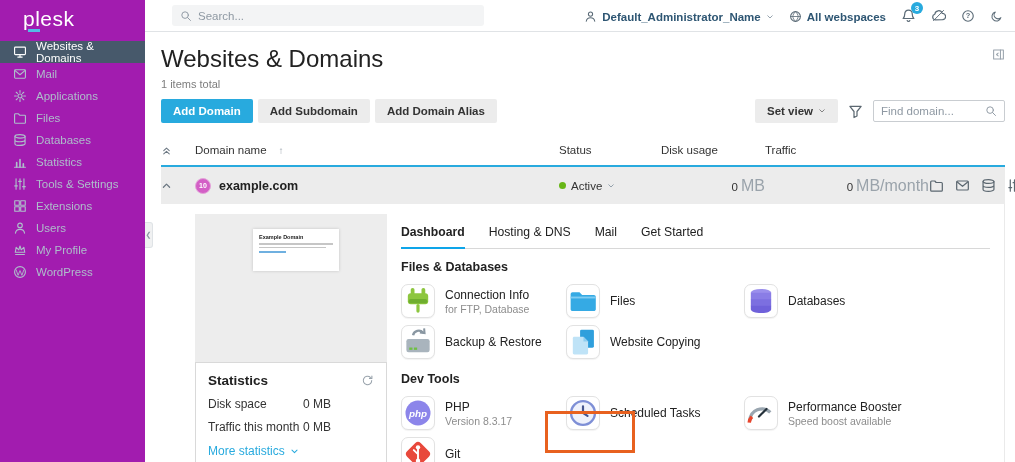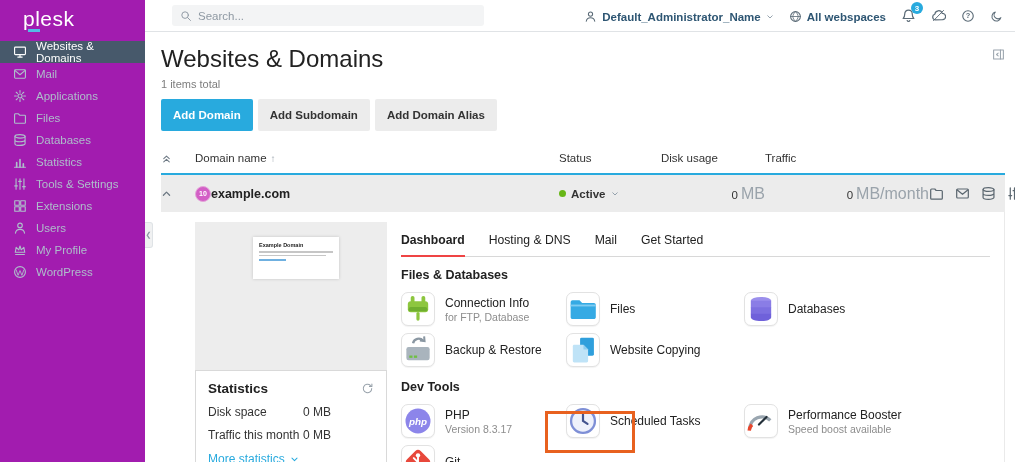--- a/index.html
+++ b/index.html
@@ -35,44 +35,44 @@
 
   
   .main { position:absolute; left:145px; top:32px; width:870px; height:430px; padding:0 10px 0 16px; background:#fff; }
   .page-head { display:flex; align-items:flex-start; }
   h1 { margin:12px 0 4px; font-size:24px; font-weight:400; color:#222; line-height:30px; }
   .collapse-view { margin-left:auto; margin-top:16px; color:#9aa4ad; cursor:pointer; }
   .collapse-view svg { width:13px; height:13px; }
   .items-total { font-size:11px; color:#7d7d7d; margin-bottom:9px; }
 
   .toolbar { display:flex; align-items:center; margin-bottom:12px; }
-  .btn { height:24px; padding:16px 12px; font:700 11.5px "Liberation Sans", sans-serif; color:#333; background:#ececec; border:none; border-radius:2px; cursor:pointer; margin-right:5px; display:flex; align-items:center; gap:5px; }
+  .btn { height:24px; padding:8px 12px; font:700 11.5px "Liberation Sans", sans-serif; color:#333; background:#ececec; border:none; border-radius:2px; cursor:pointer; margin-right:5px; display:flex; align-items:center; gap:5px; }
   .btn-primary { background:#28aade; color:#fff; }
   .toolbar-right { margin-left:auto; display:flex; align-items:center; gap:8px; }
   .btn-setview { margin-right:0; }
   .btn-setview svg { width:8px; height:8px; color:#777; }
   .funnel { color:#5b6770; display:flex; cursor:pointer; margin:0 2px; }
   .funnel svg { width:15px; height:15px; }
   .find-box { width:132px; height:22px; border:1px solid #c9cdd1; border-radius:2px; display:flex; align-items:center; padding:0 7px; gap:4px; background:#fff; }
   .find-box input { flex:1; min-width:0; border:none; outline:none; font:11.5px "Liberation Sans", sans-serif; color:#555; background:transparent; }
   .find-box svg { width:12px; height:12px; color:#8f99a3; }
 
   .thead, .trow { display:grid; grid-template-columns:34px 364px 102px 104px 164px 1fr; align-items:center; }
   .thead { height:30px; font-size:11.5px; color:#333; }
   .thead .exp { display:flex; justify-content:center; color:#6b7782; cursor:pointer; }
   .thead .exp svg, .trow .exp svg { width:11px; height:11px; }
-  .col.domain { display:flex; align-items:center; }
+  .col.domain { display:flex; align-items:center; gap:8px; }
   .sort { font-style:normal; color:#98a2ab; font-size:10px; margin-left:4px; }
   .thead .col { cursor:pointer; }
 
   .trow { height:39px; background:#ececec; border-top:2px solid #28aade; font-size:12px;text-align:right; }
   .trow .exp { display:flex; justify-content:center; color:#6b7782; cursor:pointer; }
   .favicon { width:16px; height:16px; border-radius:50%; background:#d35fc6; border:1.5px solid #e4a4d9; color:#fff; font-size:7px; font-weight:700; display:flex; align-items:center; justify-content:center; }
   .trow b { font-size:12.5px; color:#222; cursor:pointer; }
-  .status { display:flex; align-items:center; gap:5px; cursor:pointer; font-weight:700; color:#333; font-size:11.5px; }
+  .status { display:flex; align-items:center; gap:5px; cursor:pointer; font-weight:400; color:#333; font-size:11.5px; }
   .dot { width:7px; height:7px; border-radius:50%; background:#67b617; }
   .status svg { width:8px; height:8px; color:#8a98a5; }
   .val .num { color:#333; font-size:11.5px; }
   .val .unit { color:#9aa3ab; font-size:16px; margin-left:3px; }
   .actions { display:flex; align-items:center; gap:11px; justify-content:flex-end; padding-right:12px; color:#5b6770; }
   .actions .act svg { width:15px; height:15px; display:block; }
   .actions .act { cursor:pointer; }
 
   
   .details { display:flex; padding:10px 0 0 34px; border-right:1px solid #eaeaea; height:260px; }
@@ -89,21 +89,21 @@
   .refresh { margin-left:auto; color:#98a2ab; cursor:pointer; display:flex; }
   .refresh svg { width:13px; height:13px; }
   .stats-row { display:flex; font-size:12px; color:#333; margin-top:9px; }
   .stats-row .sl { width:95px; flex:0 0 95px; }
   .more-stats { margin-top:10px; color:#28aade; font-size:12px; display:flex; align-items:center; gap:5px; cursor:pointer; }
   .more-stats svg { width:8px; height:8px; }
 
   .dash-col { flex:1; min-width:0; padding:8px 14px 0 14px; }
   .tabs { display:flex; gap:24px; border-bottom:1px solid #d8d8d8; }
   .tab { font-size:12.2px; color:#222; padding:3px 0 8px; cursor:pointer; }
-  .tab.active { font-weight:700; border-bottom:2px solid #ef4444; margin-bottom:-1px; }
+  .tab.active { font-weight:700; border-bottom:2px solid #0ea5e9; margin-bottom:-1px; }
   .section-title { font-size:12.5px; font-weight:700; color:#222; margin:11px 0 8px; }
   .tiles { display:grid; grid-template-columns:165px 178px 1fr; row-gap:3px; }
   .tile { display:flex; align-items:center; gap:10px; height:38px; cursor:pointer; }
   .tile-icon { width:34px; height:34px; flex:0 0 34px; border:1px solid #e2e2e2; border-radius:7px; background:#fff; box-shadow:0 1px 1px rgba(0,0,0,.05); display:flex; align-items:center; justify-content:center; }
   .tile-icon svg { width:22px; height:22px; display:block; }
   .tile-label { font-size:12px; color:#222; line-height:14px; }
   .tile-sub { font-size:10.5px; color:#8d8d8d; margin-top:1px; }
 
   .git-highlight { position:absolute; left:545px; top:411px; width:90px; height:42px; border:3px solid #e8611f; pointer-events:none; z-index:5; }
 </style>
@@ -300,20 +300,44 @@
             <path d="M10.4 2.5v11M7.6 6.2L5.6 8l2 1.8"></path>
           </svg>
         </span>
     </div>
     <div class="items-total">1 items total</div>
 
     <div class="toolbar">
       <button class="btn btn-primary" style="background: rgb(40, 170, 222);">Add Domain</button>
       <button class="btn">Add Subdomain</button>
       <button class="btn">Add Domain Alias</button>
+      <div class="toolbar-right">
+        <button class="btn btn-setview">
+          <span>Set view</span>
+          <span id="sv-chev" style="display: flex; width: 8px; height: 8px;">
+              <svg viewBox="0 0 16 16" fill="none" stroke="currentColor" stroke-width="1.3" stroke-linecap="round" stroke-linejoin="round" style="width:100%;height:100%;display:block">
+                <path d="M3.5 5.5L8 10l4.5-4.5" stroke-width="1.8"></path>
+              </svg>
+            </span>
+        </button>
+        <span class="funnel" id="funnel-ic" style="display: flex; width: 15px; height: 15px;">
+            <svg viewBox="0 0 16 16" fill="none" stroke="currentColor" stroke-width="1.3" stroke-linecap="round" stroke-linejoin="round" style="width:100%;height:100%;display:block">
+              <path d="M2 2.6h12L9.6 8v4.8l-3.2 1.6V8z"></path>
+            </svg>
+          </span>
+        <div class="find-box">
+          <input placeholder="Find domain..." style="">
+          <span id="find-ic" style="display: flex; width: 12px; height: 12px;">
+              <svg viewBox="0 0 16 16" fill="none" stroke="currentColor" stroke-width="1.3" stroke-linecap="round" stroke-linejoin="round" style="width:100%;height:100%;display:block">
+                <circle cx="6.8" cy="6.8" r="4.4"></circle>
+                <path d="M10.2 10.2L14 14"></path>
+              </svg>
+            </span>
+        </div>
+      </div>
     </div>
 
     <div class="thead">
       <span class="exp" id="collapse-all-ic" style="display: flex; width: 11px; height: 11px;">
           <svg viewBox="0 0 16 16" fill="none" stroke="currentColor" stroke-width="1.3" stroke-linecap="round" stroke-linejoin="round" style="width:100%;height:100%;display:block">
             <path d="M4 8.2l4-3.7 4 3.7M4 13l4-3.7 4 3.7" stroke-width="1.5"></path>
           </svg>
         </span>
       <span class="col domain">
         <span>Domain name</span>

